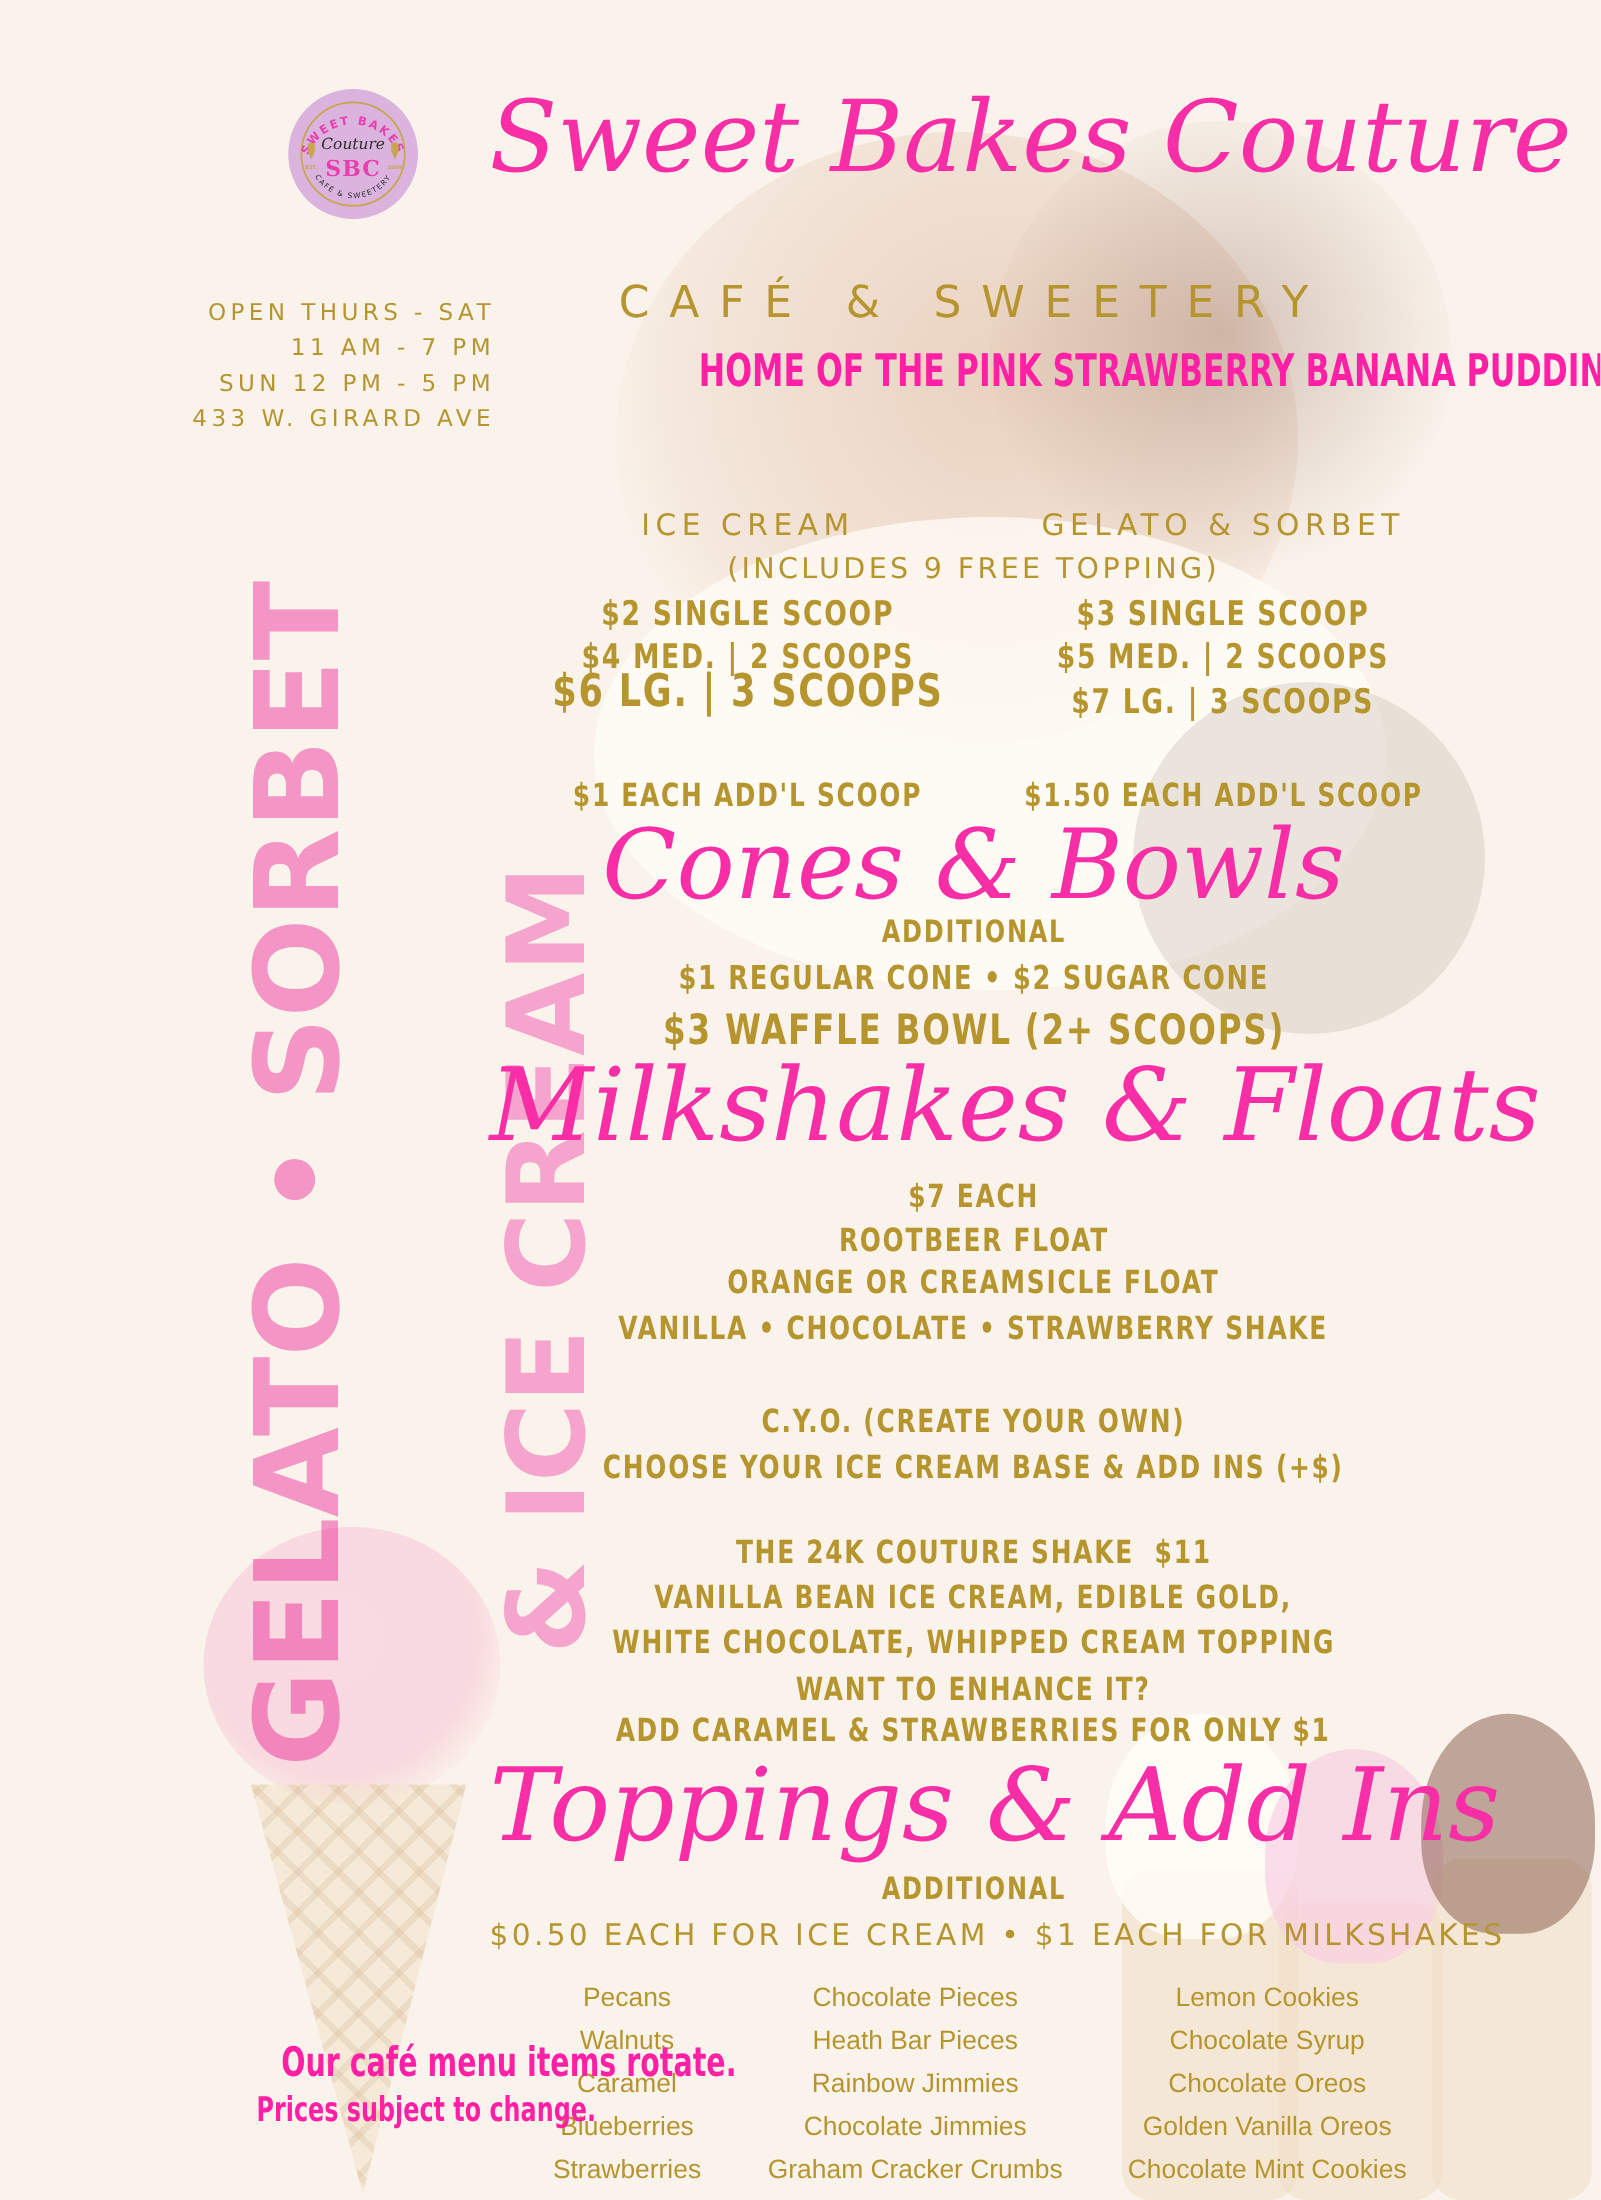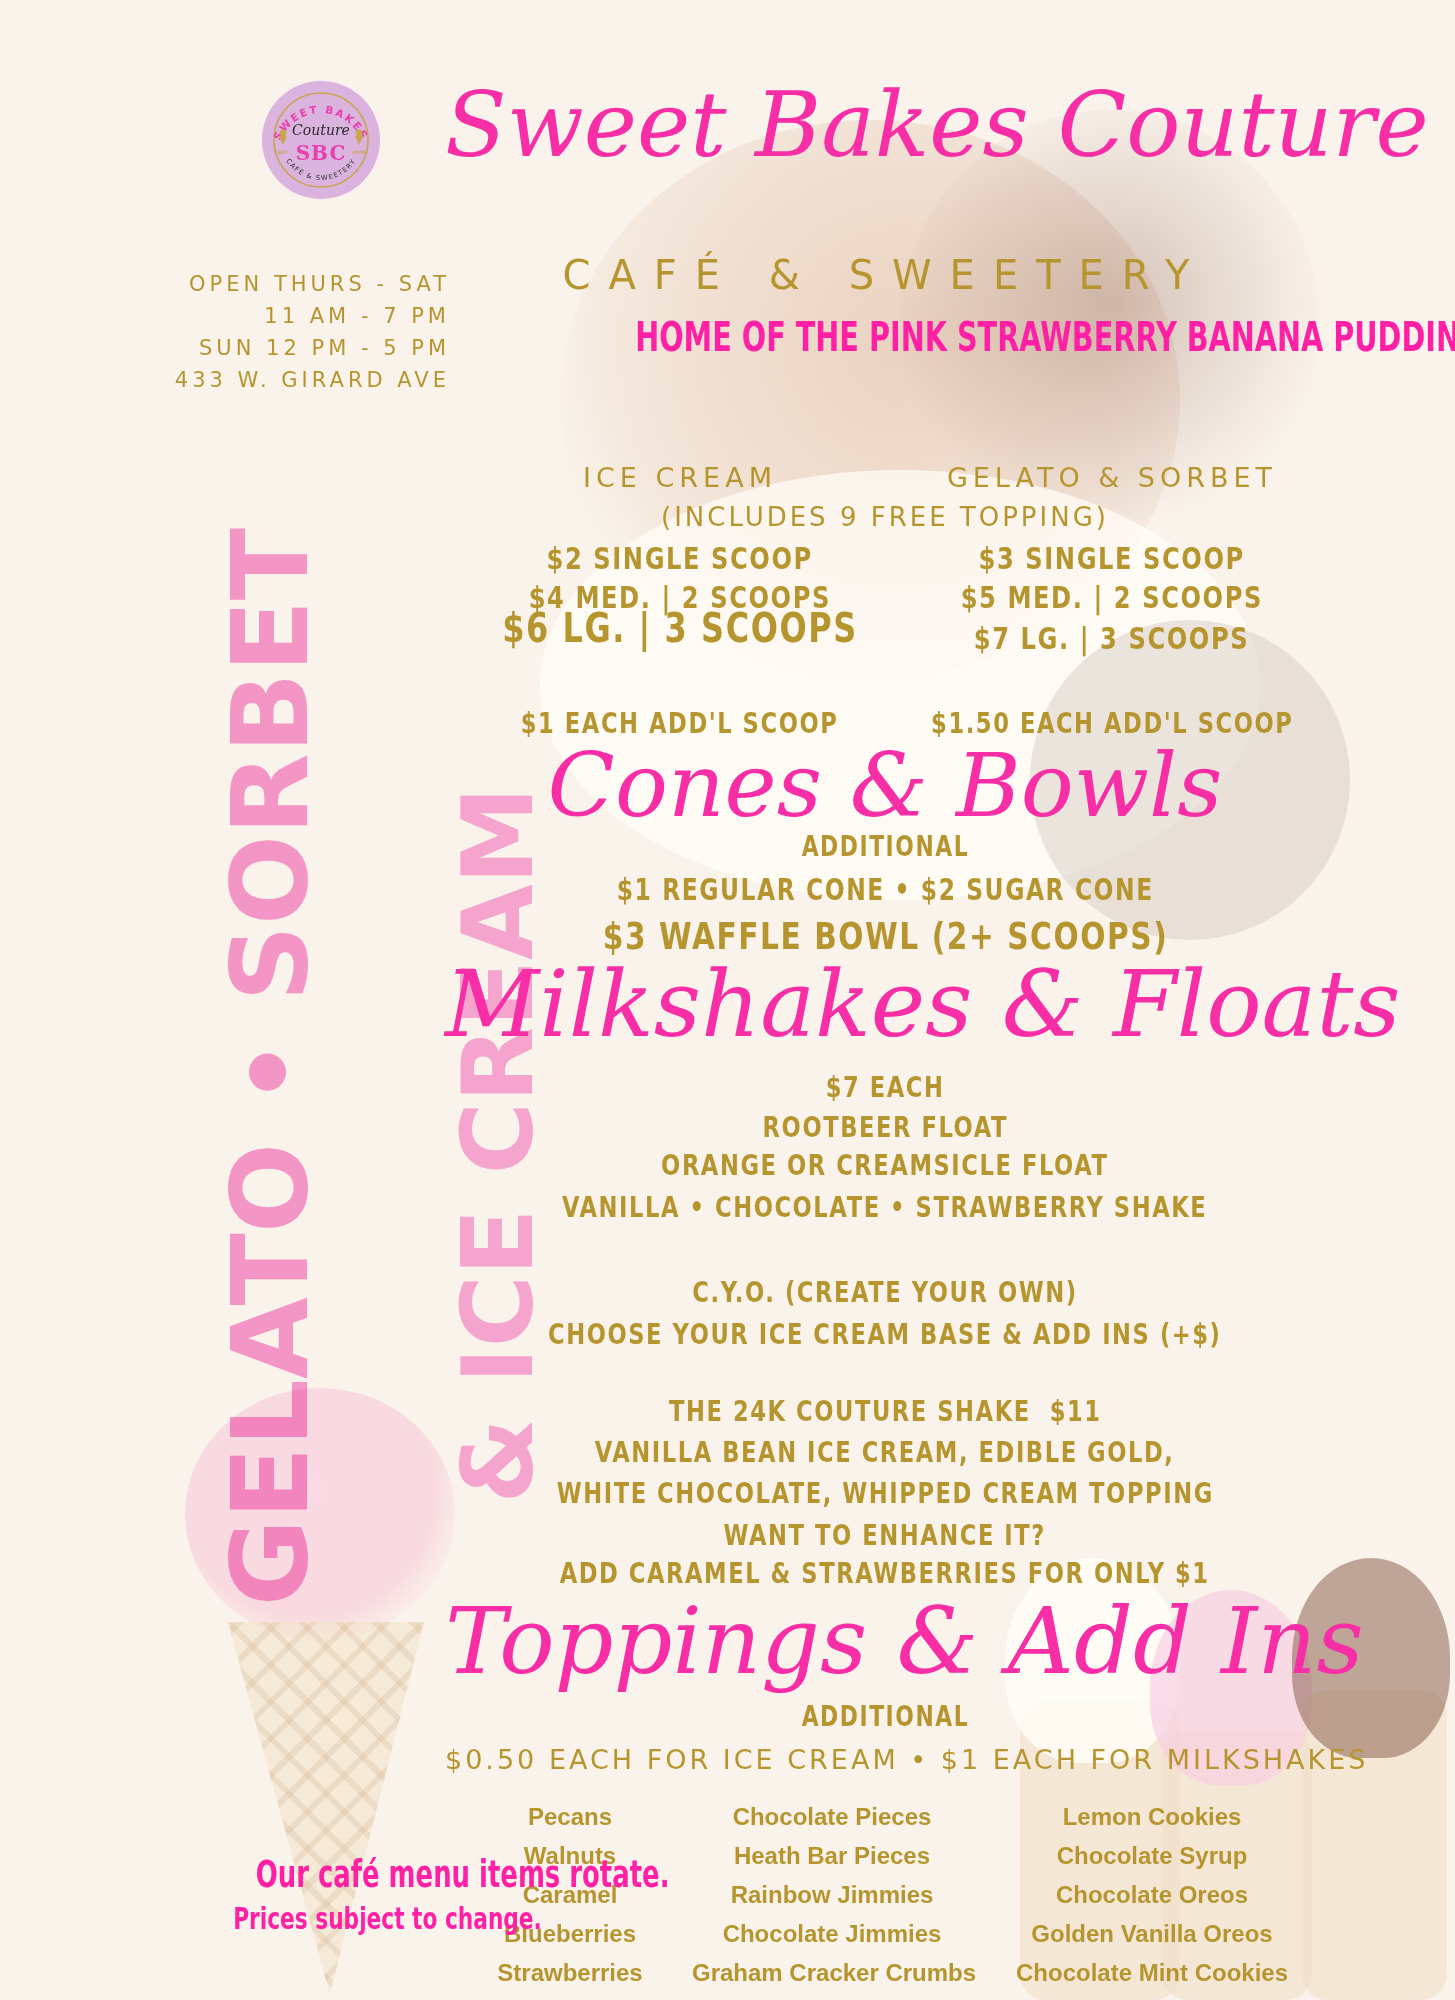--- a/index.html
+++ b/index.html
@@ -20,21 +20,21 @@
   .info-line{position:absolute;left:150px;width:300px;text-align:right;color:#B6952F;
              font-size:21px;letter-spacing:4px;white-space:nowrap;}
   
   .subcol{position:absolute;top:462px;width:470px;height:330px;}
   .subrow{position:absolute;width:100%;text-align:center;white-space:nowrap;color:#B6952F;}
   
   .vban{position:absolute;text-align:center;font-weight:bold;white-space:nowrap;
         mix-blend-mode:multiply;transform:rotate(-90deg);transform-origin:center;}
   
   .tcol{position:absolute;top:1797px;}
-  .trow{height:39px;line-height:39px;text-align:center;font-weight:bold;
+  .trow{height:39px;line-height:39px;text-align:center;font-weight:normal;
         font-family:"Liberation Sans",sans-serif;font-size:24px;color:#B6952F;white-space:nowrap;}
   
   .blob{position:absolute;border-radius:50%;}
   #bg-cone-body{position:absolute;left:228px;top:1622px;width:196px;height:372px;
     background:
       repeating-linear-gradient(45deg, rgba(210,180,140,0.25) 0 6px, transparent 6px 26px),
       repeating-linear-gradient(-45deg, rgba(210,180,140,0.25) 0 6px, transparent 6px 26px),
       rgba(243,227,206,0.65);
     clip-path:polygon(0 0,100% 0,52% 100%);}
   .cup{position:absolute;background:rgba(240,219,193,0.5);border-radius:26px;}

